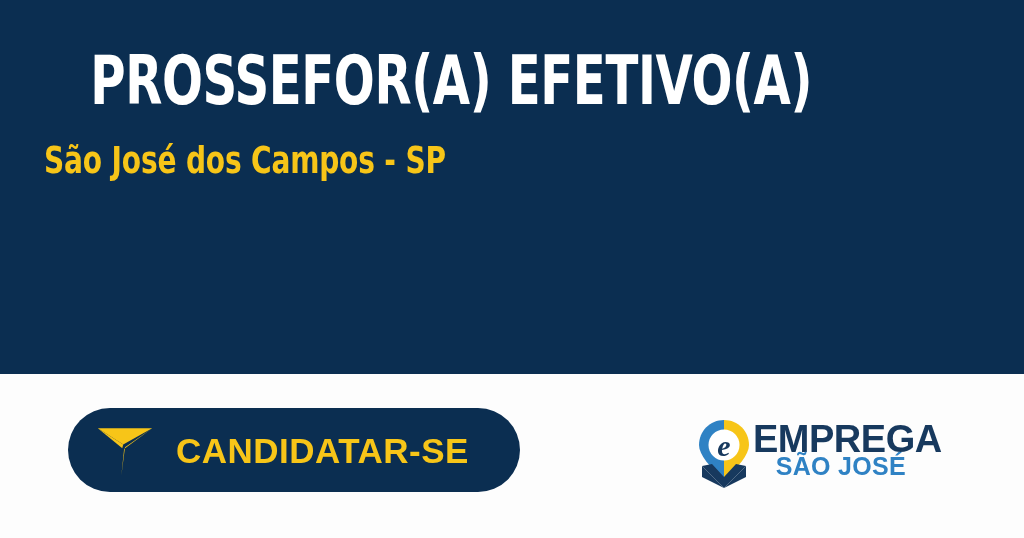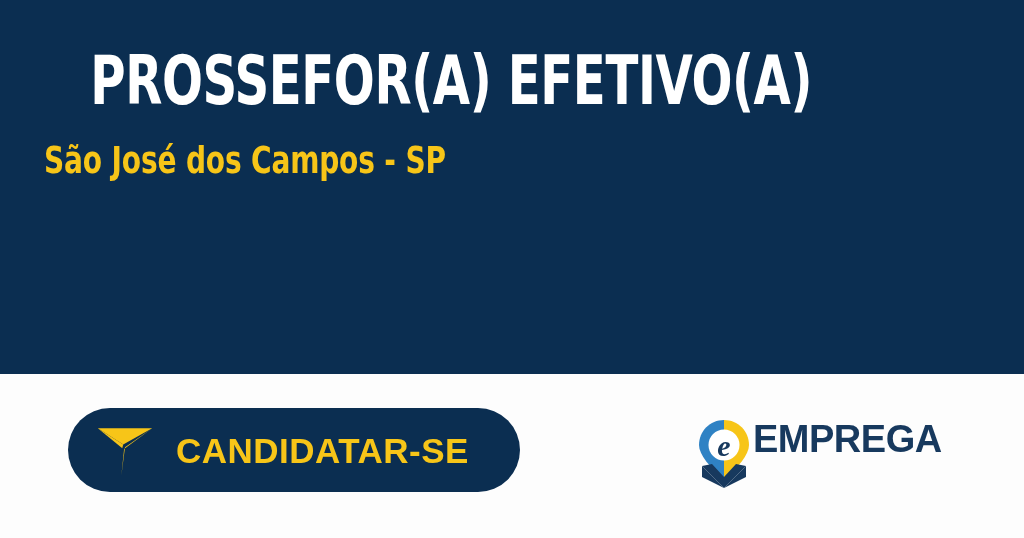--- a/index.html
+++ b/index.html
@@ -139,16 +139,17 @@
       <circle cx="26" cy="25" r="15.5" fill="#ffffff"></circle>
 
       <text x="26" y="36" text-anchor="middle" font-family="Liberation Serif, serif" font-size="30" font-weight="700" font-style="italic" fill="#17395e">e</text>
 
       <path d="M4 46 L26 68 L48 46 L48 57 L26 68 L4 57 Z" fill="#17395e"></path>
       <path d="M4 46 L26 68 L48 46 L38 44 L26 57 L14 44 Z" fill="#17395e"></path>
     </svg>
 
     <div class="brand-wordmark">
       <div class="brand-name">EMPREGA</div>
+      <div class="brand-city">SÃO JOSÉ</div>
     </div>
   </div>
 
 </div>
 
 </body></html>

